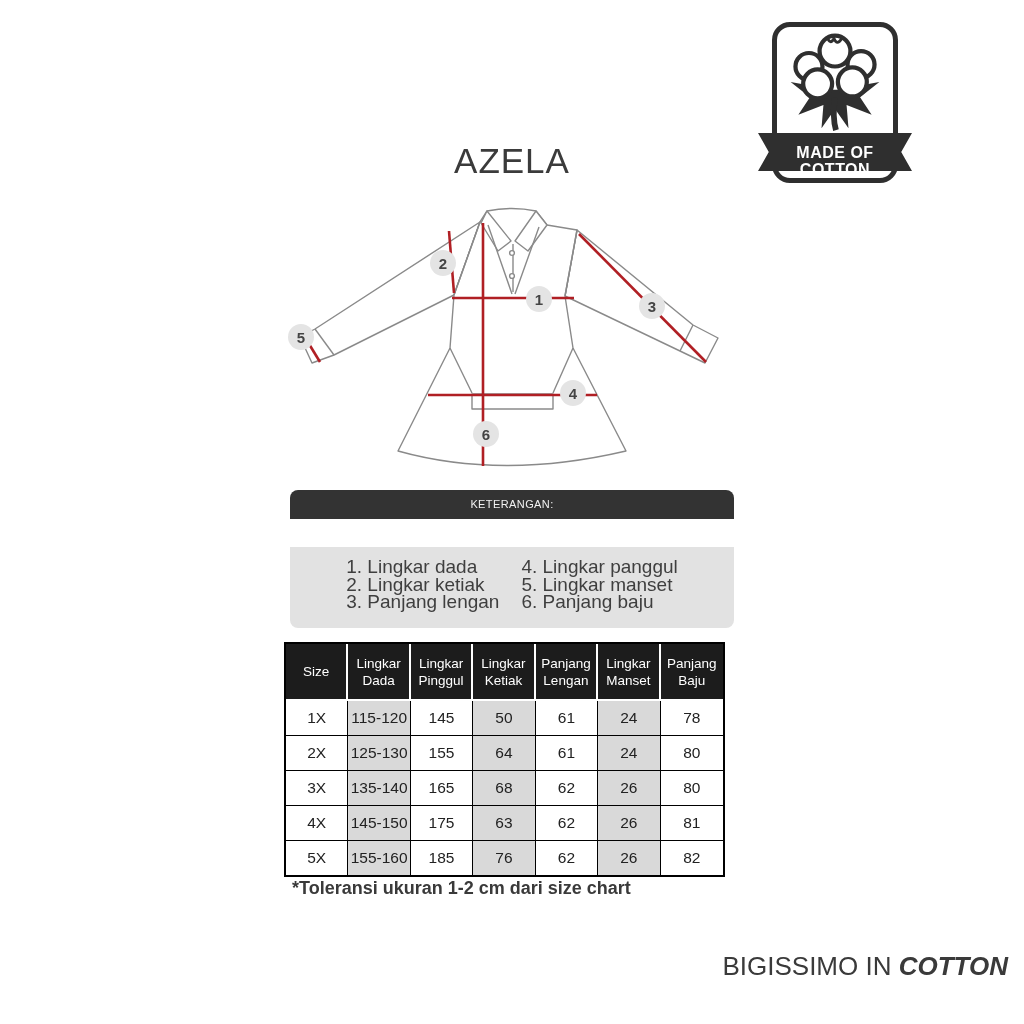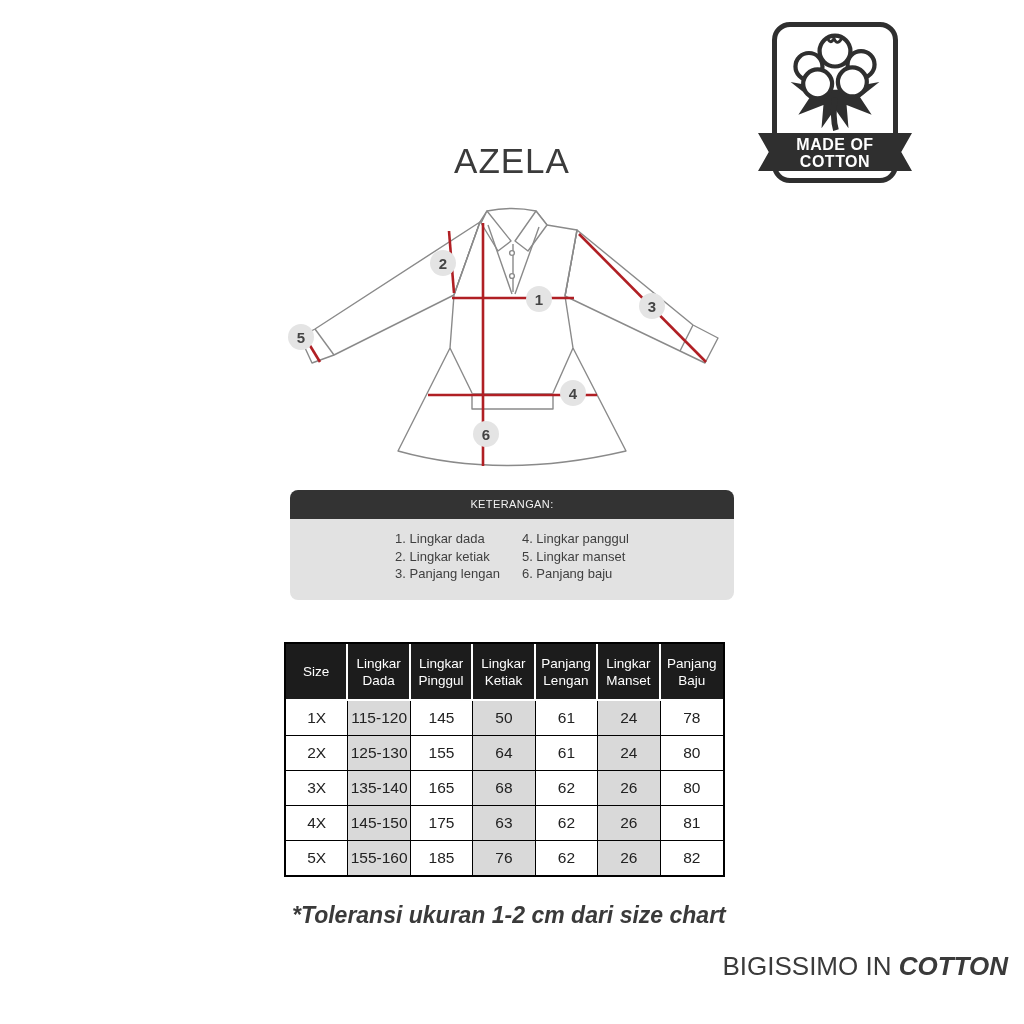--- a/index.html
+++ b/index.html
@@ -7,55 +7,55 @@
         font-family:"Liberation Sans",sans-serif;color:#3b3b3b;}
 
   
   .badge{position:absolute;left:772px;top:22px;width:126px;height:161px;}
   .badge-rect{position:absolute;left:0;top:0;width:126px;height:161px;
               border:5px solid #2f2f2f;border-radius:18px;box-sizing:border-box;background:#fff;}
   .badge-flower{position:absolute;left:5px;top:4px;width:116px;height:108px;}
   .ribbon{position:absolute;left:-14px;top:111px;width:154px;height:38px;background:#2f2f2f;
           clip-path:polygon(0 0,100% 0,93% 50%,100% 100%,0 100%,7% 50%);
           color:#fff;text-align:center;font-weight:bold;font-size:16px;line-height:17px;
-          padding-top:3px;box-sizing:border-box;letter-spacing:.5px;z-index:3;}
+          padding-top:11px;box-sizing:border-box;letter-spacing:.5px;z-index:3;}
 
   
   .title{position:absolute;left:0;right:0;top:141px;text-align:center;
          font-size:35px;font-weight:normal;letter-spacing:1px;color:#3b3b3b;}
 
   
   .garment{position:absolute;left:282px;top:203px;width:460px;height:282px;}
 
   
   .legend{position:absolute;left:290px;top:490px;width:444px;}
   .legend-header{height:29px;line-height:29px;background:#333333;color:#f2f2f2;
                  text-align:center;font-size:11px;letter-spacing:.4px;
                  border-radius:8px 8px 0 0;}
   .legend-body{background:#e2e2e2;border-radius:0 0 8px 8px;height:81px;box-sizing:border-box;
                padding-top:11px;display:flex;justify-content:center;gap:22px;
-               font-size:13px;line-height:17.5px;color:#3f3f3f;}
+               font-size:19px;line-height:17.5px;color:#3f3f3f;margin-top:28px;}
   .legend-col{list-style:none;margin:0;padding:0;text-align:left;}
 
   
   .size-table{position:absolute;left:284px;top:642px;width:441px;
               border-collapse:separate;border-spacing:0;border:2.5px solid #000;
               table-layout:fixed;background:#fff;}
   .size-table th{background:#1c1c1c;color:#fff;font-weight:400;font-size:13.5px;line-height:17px;
                  height:55px;border-right:2px solid #fff;border-bottom:2px solid #fff;
                  padding:0 2px;vertical-align:middle;text-align:center;}
   .size-table th:last-child{border-right:none;}
   .size-table td{height:34px;text-align:center;vertical-align:middle;font-size:15.5px;color:#222;
                  border-right:1.6px solid #000;border-bottom:1.6px solid #000;padding:0;}
   .size-table td:last-child{border-right:none;}
   .size-table tr:last-child td{border-bottom:none;}
   .size-table td.shade{background:#d9d9d9;}
 
   
-  .note{position:absolute;left:292px;top:902px;font-size:23px;font-weight:bold;color:#3a3a3a;font-style:italic;}
+  .note{position:absolute;left:292px;top:878px;font-size:18px;font-weight:bold;color:#3a3a3a;}
   .footer{position:absolute;left:0;right:16px;top:951px;text-align:right;font-size:26px;color:#3a3a3a;}
   .footer .em{font-weight:bold;font-style:italic;}
 
   svg text{font-family:"Liberation Sans",sans-serif;}
 </style>
 </head>
 <body>
 
 <div id="page">
 

